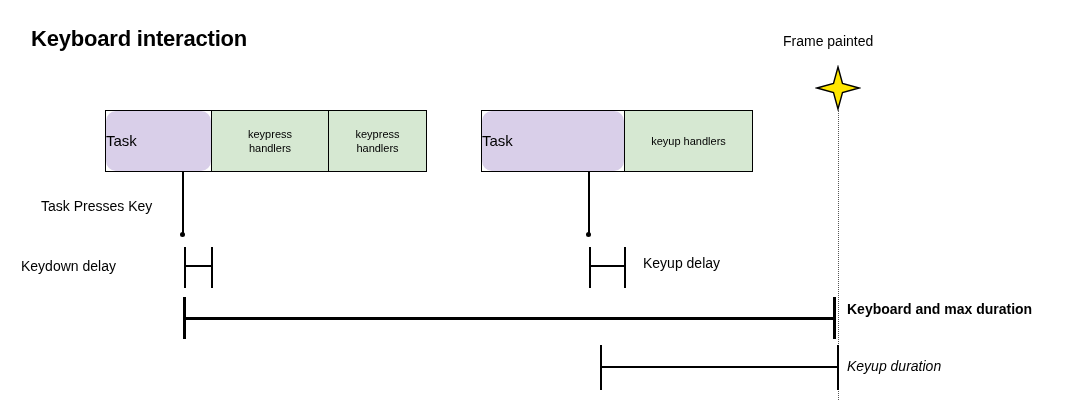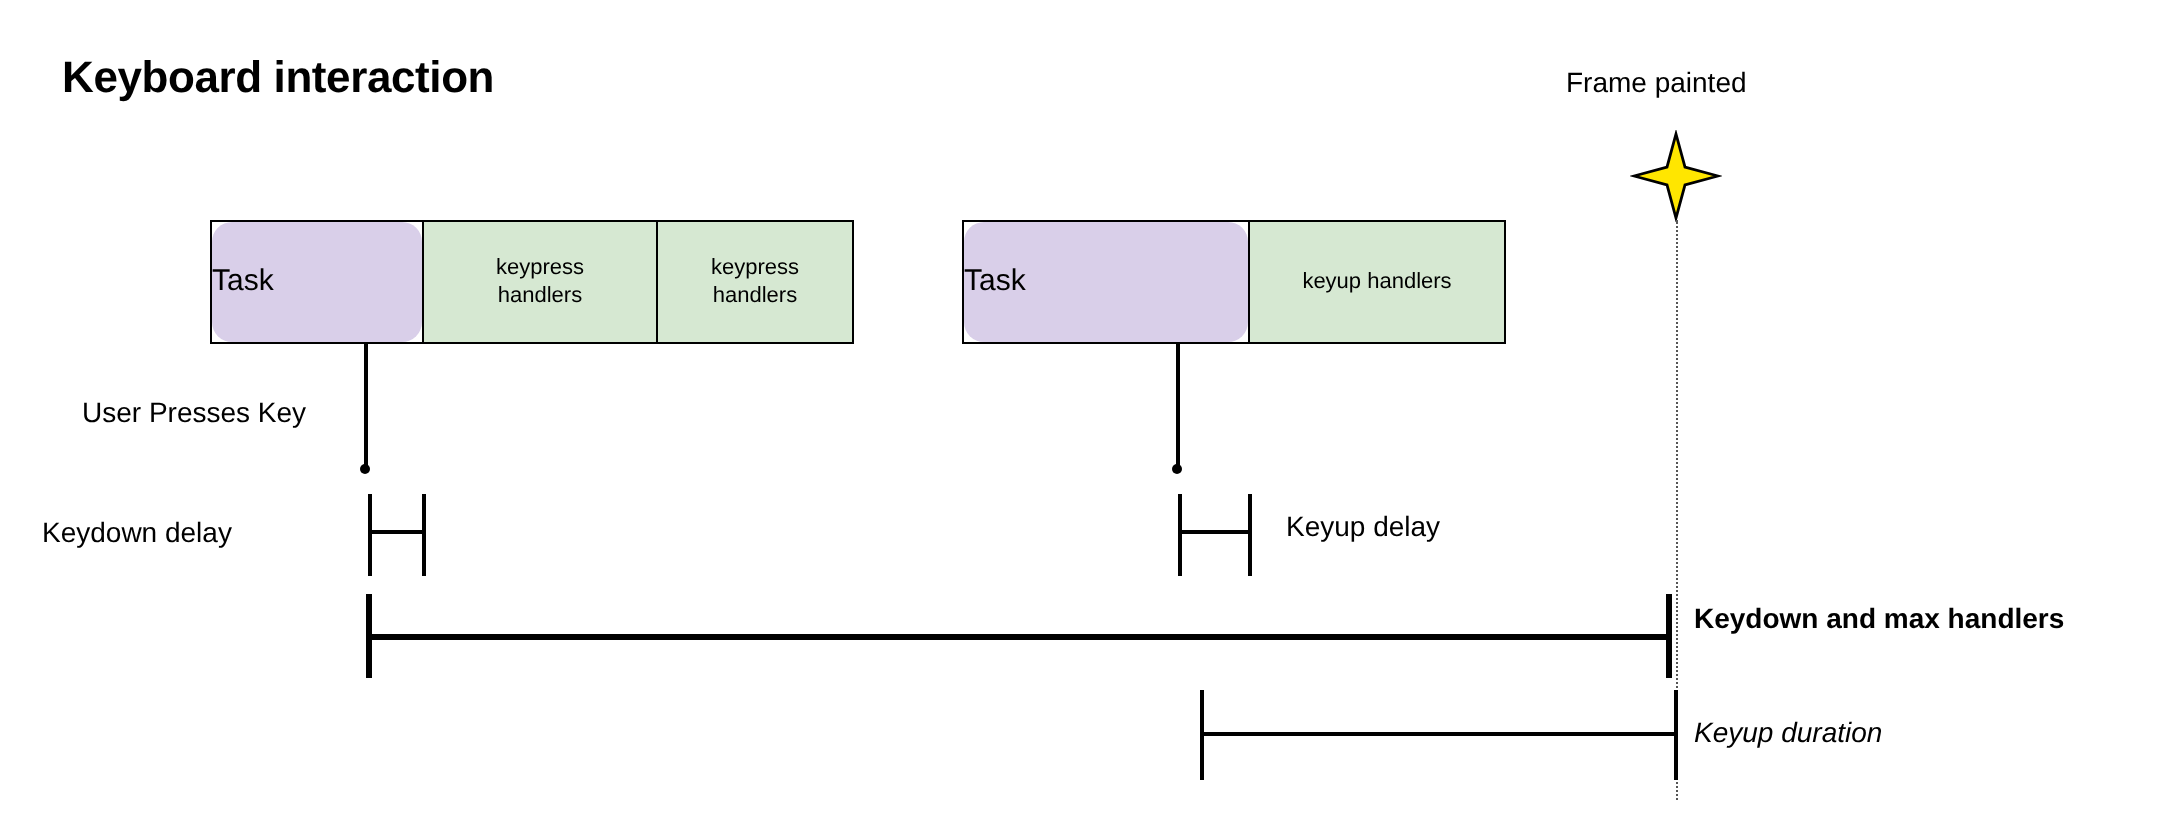--- a/index.html
+++ b/index.html
@@ -138,38 +138,38 @@
   <div class="label" style="left:783px; top:32px;">Frame painted</div>
 
   <svg class="star" style="left:815px; top:65px;" viewBox="0 0 46 46">
     <polygon points="23,2 27.5,18.5 44,23 27.5,27.5 23,44 18.5,27.5 2,23 18.5,18.5" fill="#ffe600" stroke="#000000" stroke-width="1.4" stroke-linejoin="miter"></polygon>
   </svg>
 
   <div class="dotted-line" style="left:838px; top:110px; height:290px;"></div>
 
   <div class="vline" style="left:182px; top:172px; height:63px;"></div>
   <div class="dot" style="left:180px; top:232px;"></div>
-  <div class="label" style="left:41px; top:197px;">User Presses Key</div>
+  <div class="label" style="left:41px; top:197px;">Task Presses Key</div>
 
   <div class="vline" style="left:184px; top:247px; height:41px;"></div>
   <div class="vline" style="left:211px; top:247px; height:41px;"></div>
   <div class="hline" style="left:184px; top:265px; width:28px;"></div>
   <div class="label" style="left:21px; top:257px;">Keydown delay</div>
 
   <div class="vline" style="left:588px; top:172px; height:63px;"></div>
   <div class="dot" style="left:586px; top:232px;"></div>
 
   <div class="vline" style="left:589px; top:247px; height:41px;"></div>
   <div class="vline" style="left:624px; top:247px; height:41px;"></div>
   <div class="hline" style="left:589px; top:265px; width:36px;"></div>
   <div class="label" style="left:643px; top:254px;text-align:right;">Keyup delay</div>
 
   <div class="vline thick" style="left:183px; top:297px; height:42px;"></div>
   <div class="vline thick" style="left:833px; top:297px; height:42px;"></div>
   <div class="hline thick" style="left:183px; top:317px; width:653px;"></div>
-  <div class="label bold wrap" style="left:847px; top:300px; width:190px;">Keydown and max handlers</div>
+  <div class="label bold wrap" style="left:847px; top:300px; width:190px;">Keyboard and max duration</div>
 
   <div class="vline" style="left:600px; top:345px; height:45px;"></div>
   <div class="vline" style="left:837px; top:345px; height:45px;"></div>
   <div class="hline" style="left:600px; top:366px; width:239px;"></div>
   <div class="label" style="left:847px; top:357px;font-style:italic;">Keyup duration</div>
 
 </div>
 
 </body></html>

